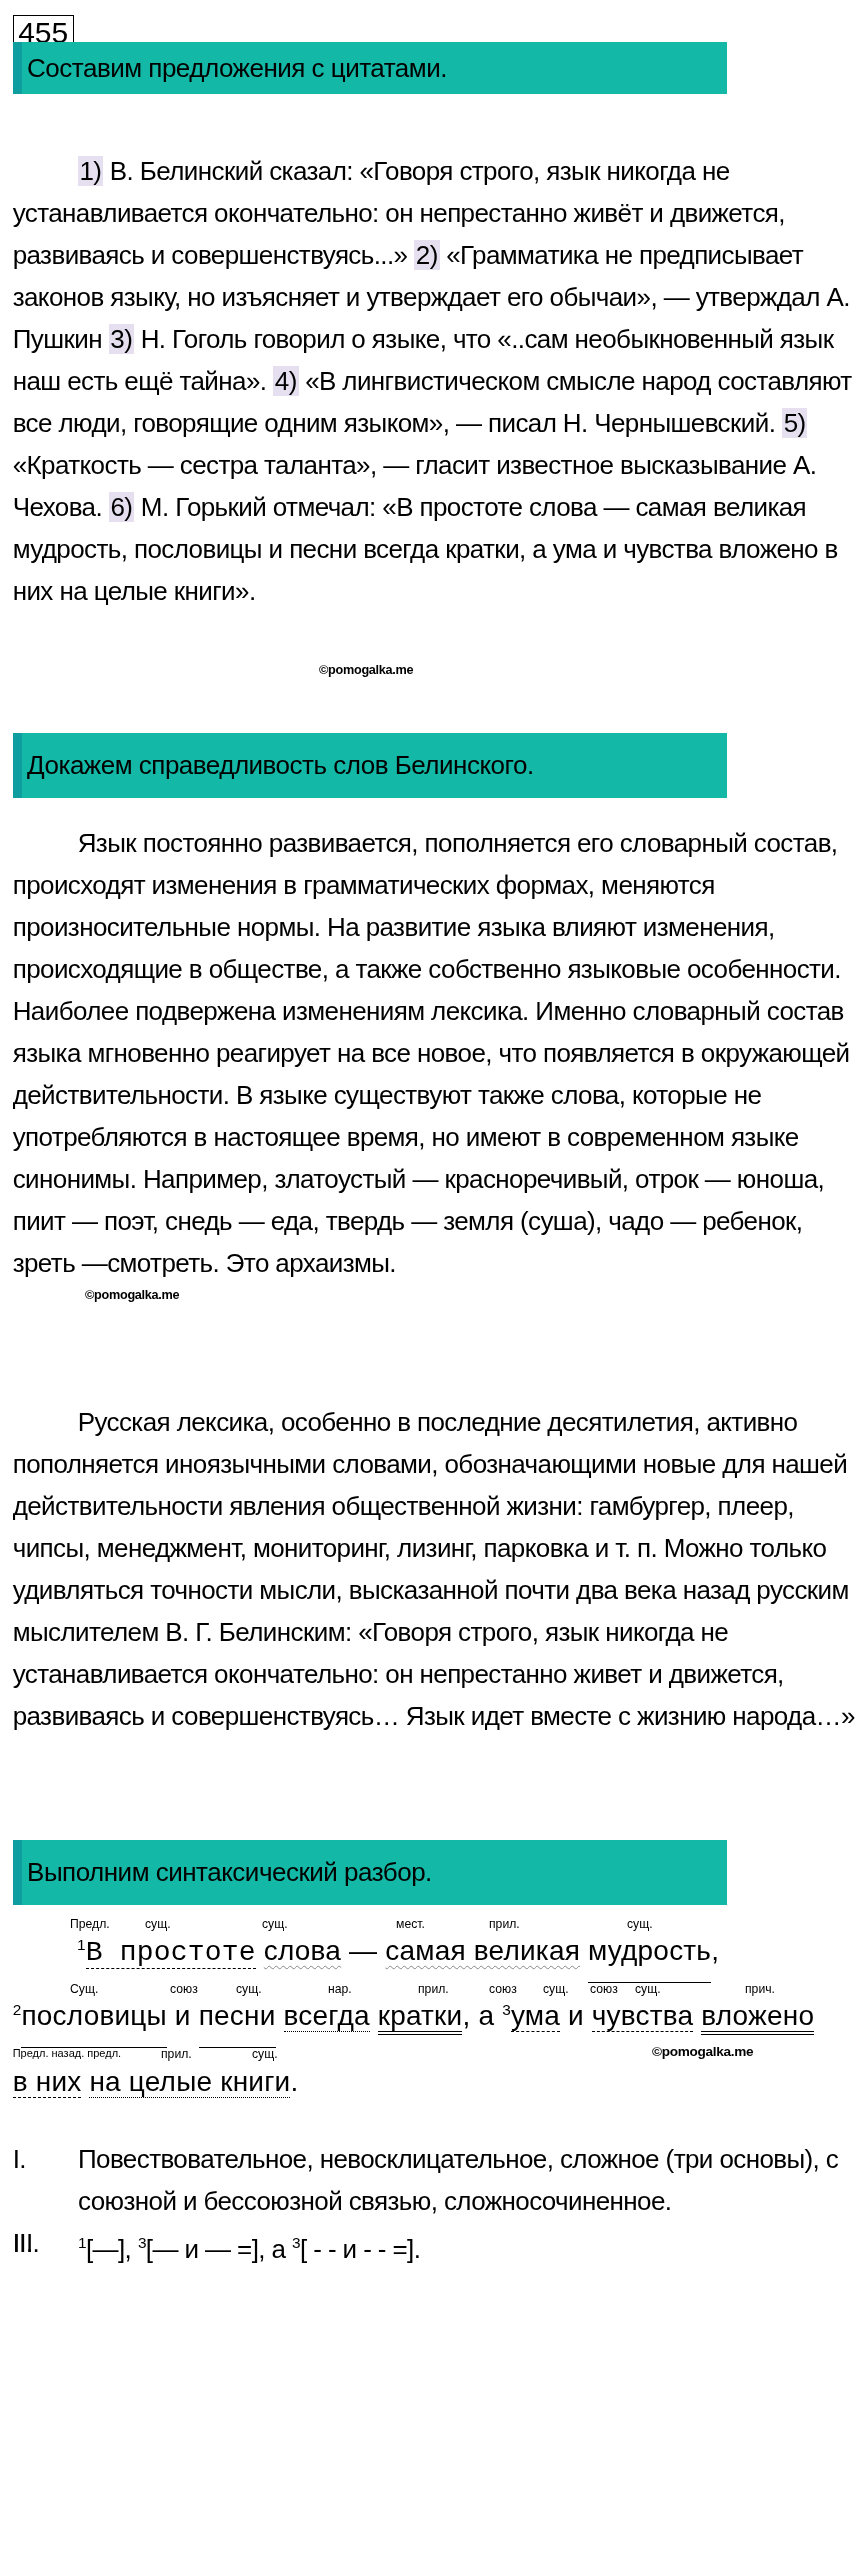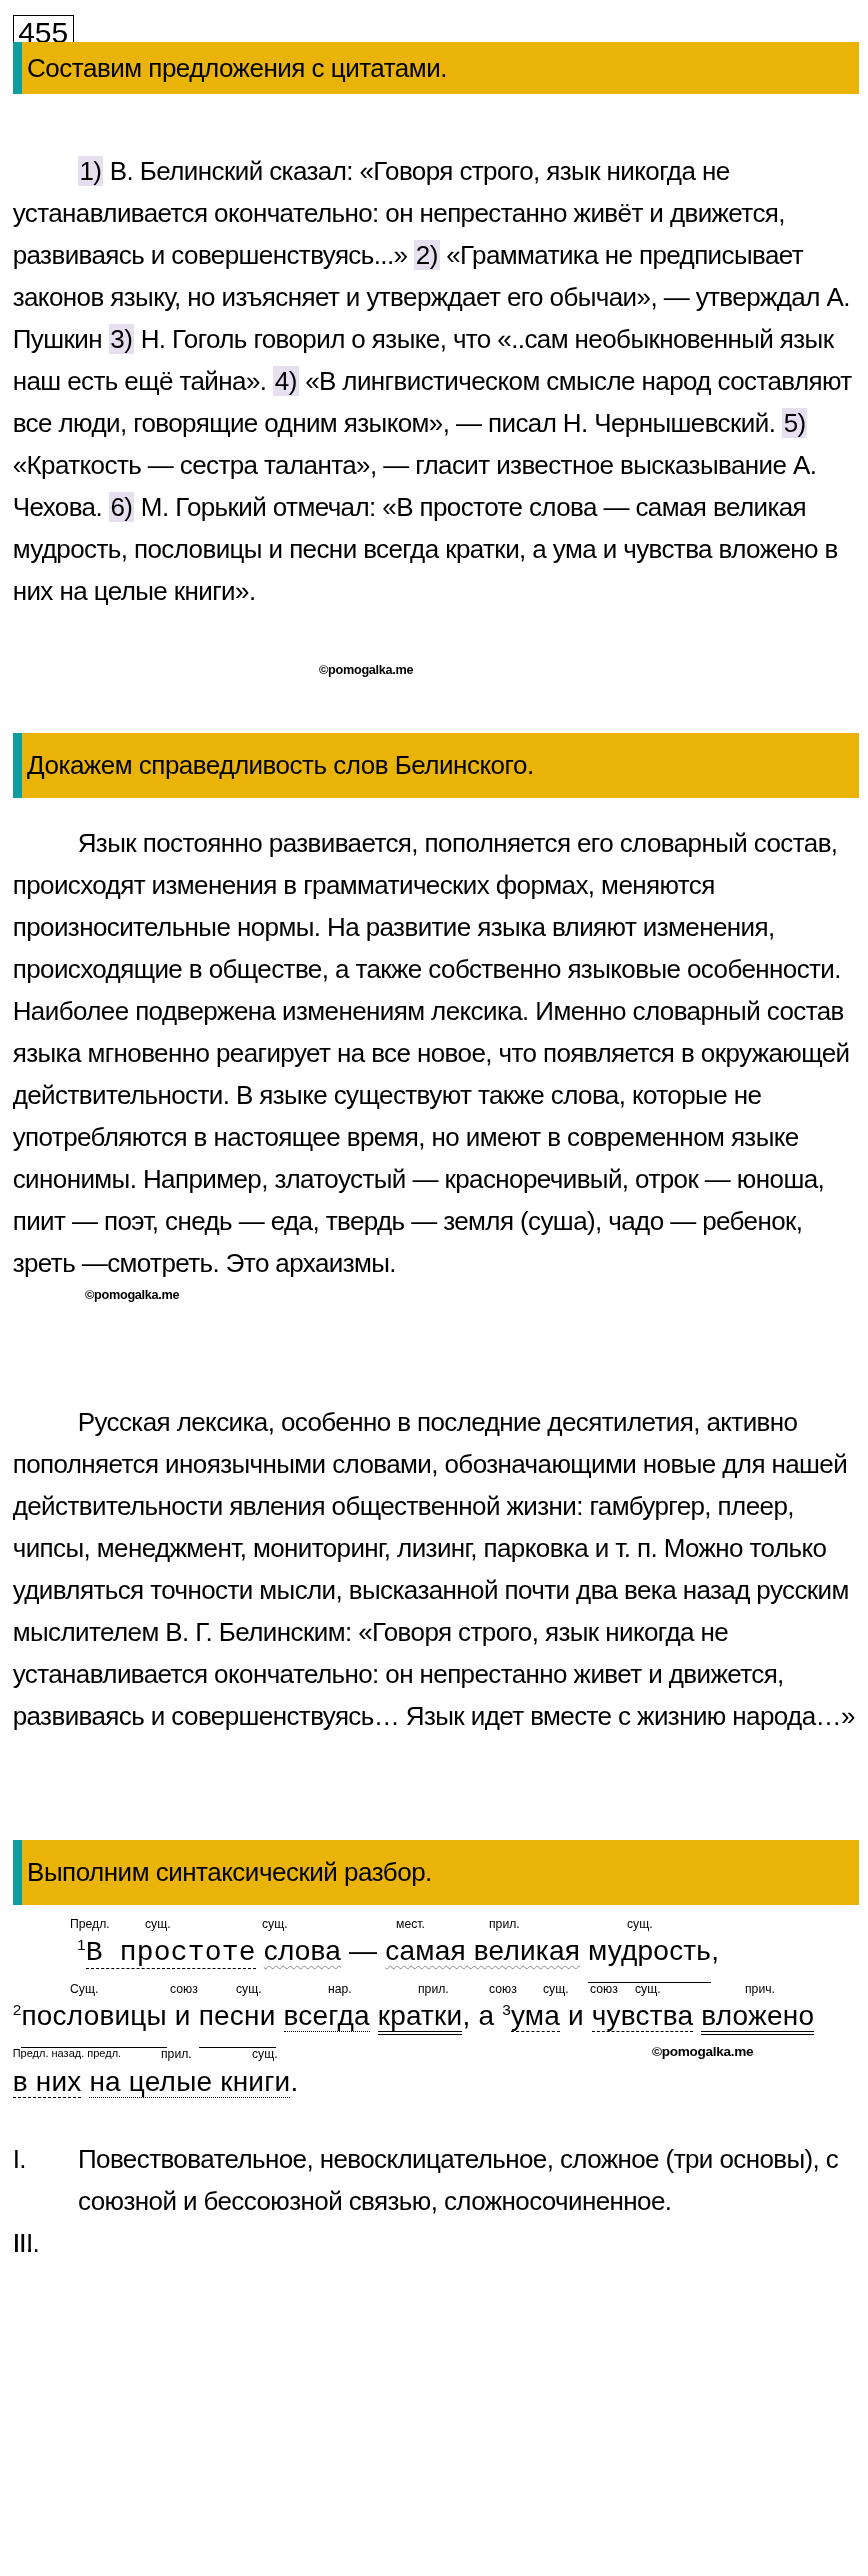--- a/index.html
+++ b/index.html
@@ -1,20 +1,20 @@
 <!DOCTYPE html>
 <html style="font-size:14.5px"><head>
 <meta charset="utf-8">
 <style>
   html, body { margin:0; padding:0; background:#ffffff; }
   body { width:869px; height:2576px; position:relative; overflow:hidden;
          font-family:"Liberation Sans", sans-serif; color:#000; }
   .num-box { position:absolute; left:12.7px; top:14.5px; border:1.8px solid #000;
              padding:0 4.5px; font-family:Liberation Sans, sans-serif; font-size:30px; line-height:33px; height:33px; }
-  .section-bar { position:absolute; left:12.7px; width:846px; background:#eab308;
+  .section-bar { position:absolute; left:12.7px; width:714px; background:#14b8a6;
                  border-left:9px solid #0e9ea0; box-sizing:border-box;
                  padding-left:5.4px; display:flex; align-items:center;
                  font-size:26px; letter-spacing:-0.5px; }
   .para { position:absolute; left:12.7px; width:851px; font-size:26px; line-height:42px;
           letter-spacing:-0.6px; text-indent:65px; margin:0; }
   .mark { background:#e6dff0; padding:0 1.8px; }
   .wm { position:absolute; font-size:12.7px; font-weight:bold; letter-spacing:-0.3px; }
   
   .lbl { position:absolute; font-size:12.2px; white-space:nowrap; }
   .pline { position:absolute; font-size:28px; white-space:nowrap; letter-spacing:0.2px; }
@@ -96,15 +96,16 @@
 <div class="list" style="top:2138px;">
   <div class="li">
     <span class="roman">I.</span>
     <span>Повествовательное, невосклицательное, сложное (три основы), с союзной и бессоюзной связью, сложносочиненное.</span>
   </div>
   <div class="li">
     <span class="roman">II.</span>
   </div>
   <div class="li">
     <span class="roman">III.</span>
+    <span><sup>1</sup><span>[—], </span><sup>3</sup><span>[— и — =], а </span><sup>3</sup><span>[ - - и - - =].</span></span>
   </div>
 </div>
 
 
 </body></html>

